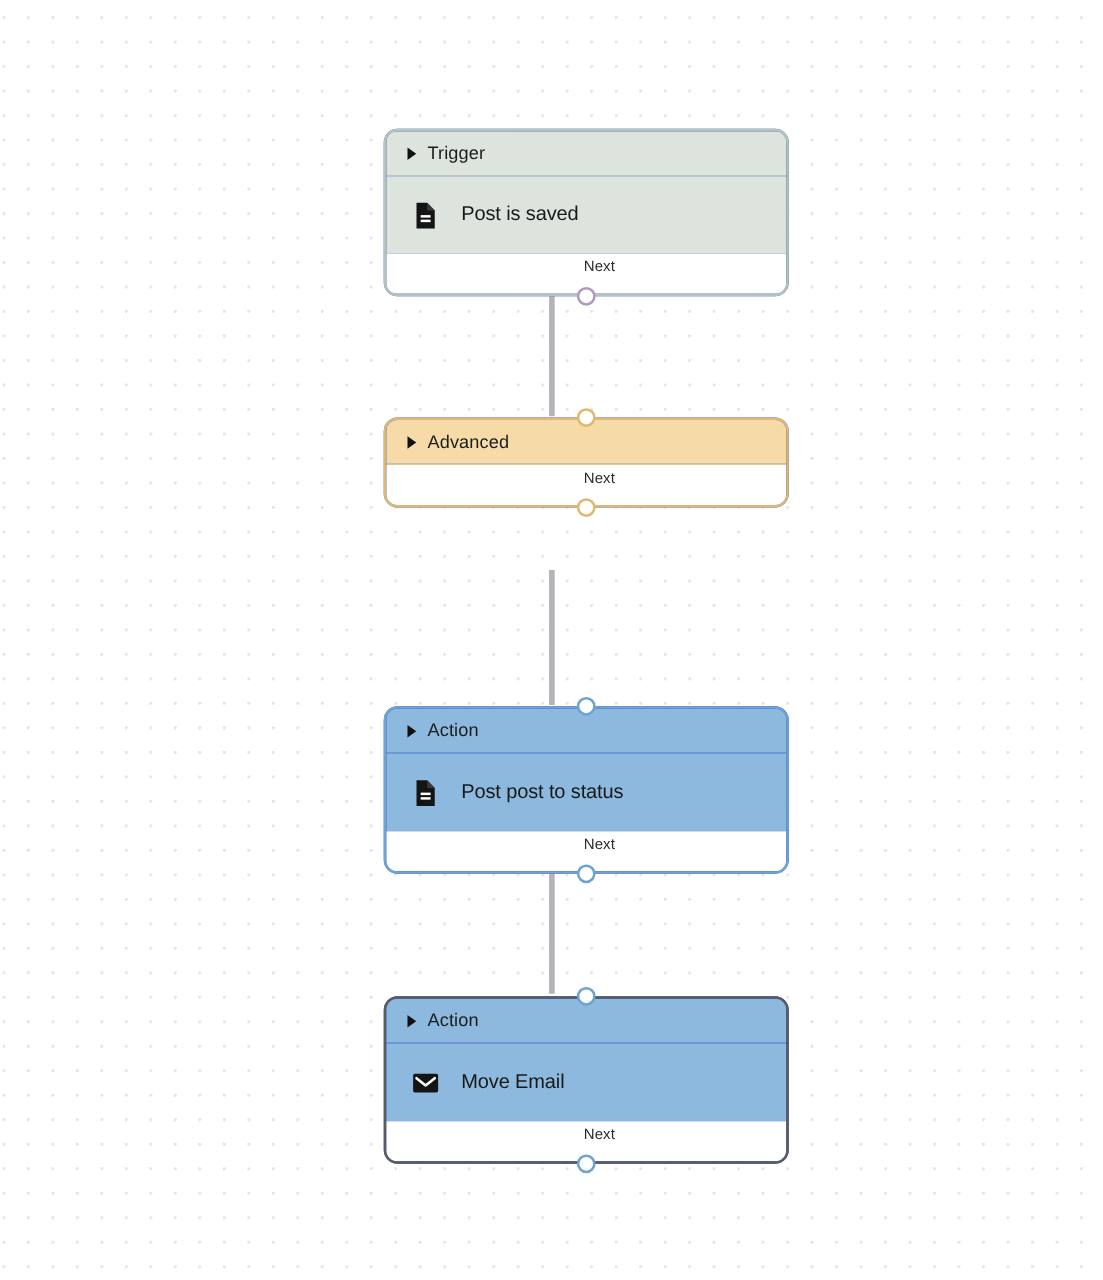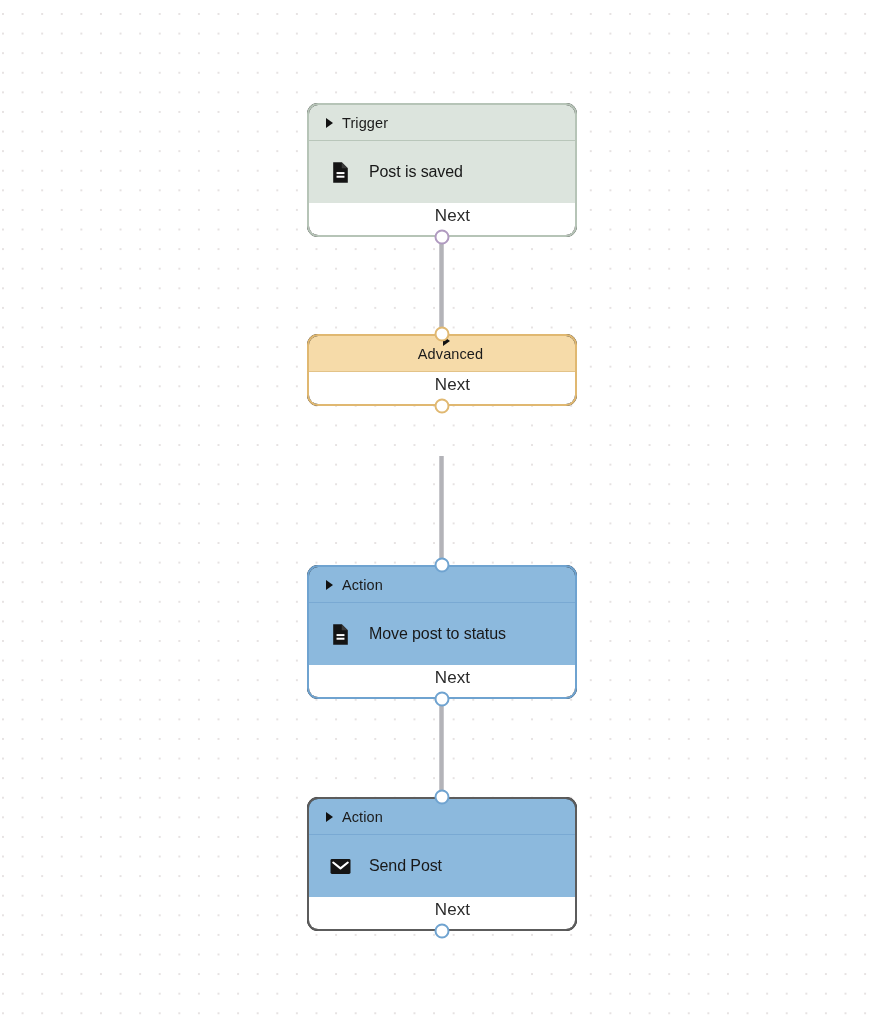--- a/index.html
+++ b/index.html
@@ -29,24 +29,24 @@
     position: absolute;
     inset: 0;
     width: 882px;
     height: 1024px;
     pointer-events: none;
   }
 
   
   .node {
     position: absolute;
-    width: 270px;
+    width: 324px;
     box-sizing: border-box;
     border-radius: 11px;
-    background: #000000;
+    background: #1d4ed8;
     overflow: visible;
   }
   .node-inner {
     border-radius: 11px;
     overflow: hidden;
     border-style: solid;
     border-width: 2px;
     box-sizing: border-box;
   }
 
@@ -101,21 +101,21 @@
   .node-footer {
     height: 32px;
     background: #ffffff;
     display: flex;
     align-items: flex-start;
     justify-content: center;
     position: relative;
     box-sizing: border-box;
   }
   .footer-label {
-    font-size: 17px;
+    font-size: 12px;
     color: #2b2b2b;
     margin-top: 3px;
     letter-spacing: 0.1px;
     margin-left: 21px;
   }
 
   
   .port {
     position: absolute;
     width: 15px;
@@ -132,21 +132,21 @@
   .port-out { top: 100%; }
   .port-in  { top: 0%; }
 
   
   .theme-green .node-inner  { border-color: #b6c4b7; }
   .theme-green .node-header { background: #dce4dd; }
   .theme-green .node-body   { background: #dce4dd; }
   .theme-green .node-divider{ background: #b9c6ba; }
 
   .theme-amber .node-inner  { border-color: #e0b871; }
-  .theme-amber .node-header { background: #f6dba9; flex-direction: column; }
+  .theme-amber .node-header { background: #f6dba9; }
   .theme-amber .node-body   { background: #f6dba9; }
   .theme-amber .node-divider{ background: #e3c388; }
 
   .theme-blue .node-inner   { border-color: #6fa3d0; }
   .theme-blue .node-header  { background: #8cb9dd; }
   .theme-blue .node-body    { background: #8cb9dd; }
   .theme-blue .node-divider { background: #79a9d3; }
 
   .theme-blue-selected .node-inner   { border-color: #5c5c5c; }
   .theme-blue-selected .node-header  { background: #8cb9dd; }
@@ -212,21 +212,21 @@
           <div class="node-divider"></div>
           <div class="node-body">
             <span class="node-icon">
               <svg viewBox="0 0 24 24" width="25" height="25" aria-hidden="true">
                 <path d="M5 2.2h8.2L19 8v13.8H5z" fill="#141414"></path>
                 <path d="M13.2 2.2L19 8h-5.8z" fill="#3a3a3a"></path>
                 <rect x="8.2" y="11.6" width="7.6" height="1.9" fill="#ffffff"></rect>
                 <rect x="8.2" y="15.1" width="7.6" height="1.9" fill="#ffffff"></rect>
               </svg>
             </span>
-            <span class="node-title">Move post to status</span>
+            <span class="node-title">Post post to status</span>
           </div>
           <div class="node-footer">
             <span class="footer-label">Next</span>
           </div>
         </div>
         <div class="port port-in" style="border-color: rgb(111, 163, 208);"></div>
         <div class="port port-out" style="border-color: rgb(111, 163, 208);"></div>
       </div>
       <div class="node theme-blue-selected" style="left: 307px; top: 797px;">
         <div class="node-inner">
@@ -235,21 +235,21 @@
             <span>Action</span>
           </div>
           <div class="node-divider"></div>
           <div class="node-body">
             <span class="node-icon">
               <svg viewBox="0 0 24 24" width="25" height="25" aria-hidden="true">
                 <rect x="2.4" y="4.8" width="19.2" height="14.4" rx="1.4" fill="#141414"></rect>
                 <path d="M5 8.2l7 5.6 7-5.6" fill="none" stroke="#ffffff" stroke-width="2" stroke-linecap="round" stroke-linejoin="round"></path>
               </svg>
             </span>
-            <span class="node-title">Send Post</span>
+            <span class="node-title">Move Email</span>
           </div>
           <div class="node-footer">
             <span class="footer-label">Next</span>
           </div>
         </div>
         <div class="port port-in" style="border-color: rgb(111, 163, 208);"></div>
         <div class="port port-out" style="border-color: rgb(111, 163, 208);"></div>
       </div>
     </div>
 

